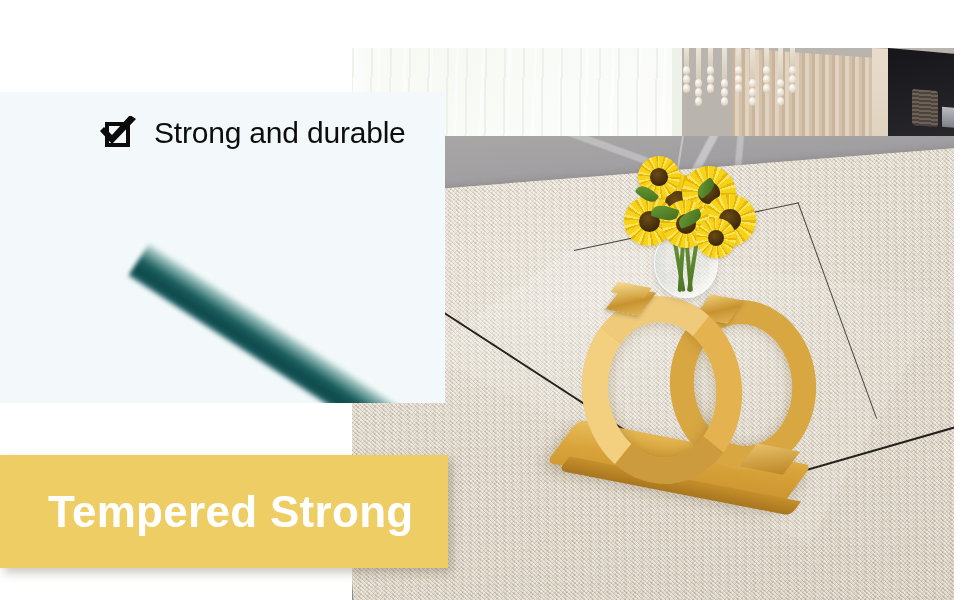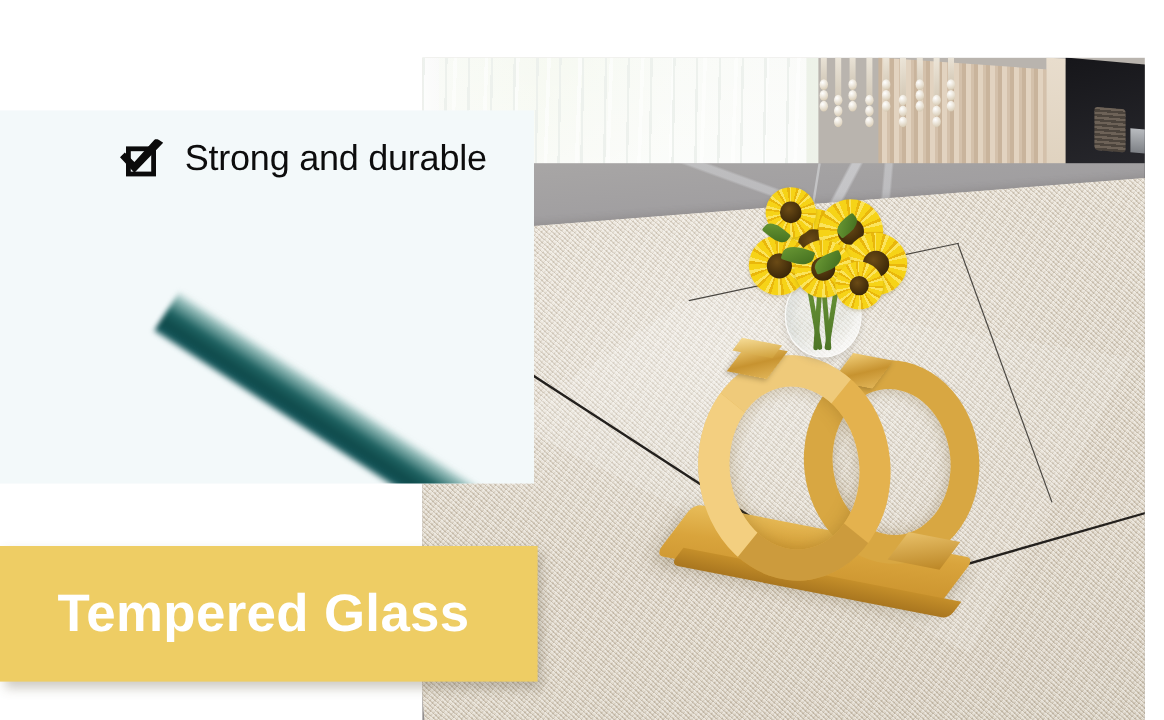--- a/index.html
+++ b/index.html
@@ -585,16 +585,16 @@
           </svg>
         </span>
         <span class="check-label">Strong and durable</span>
       </div>
 
 
     </div>
   </div>
 
   <div id="banner">
-    <span id="banner-text">Tempered Glass</span>
+    <span id="banner-text">Tempered Strong</span>
   </div>
 
 </div>
 
 </body></html>

